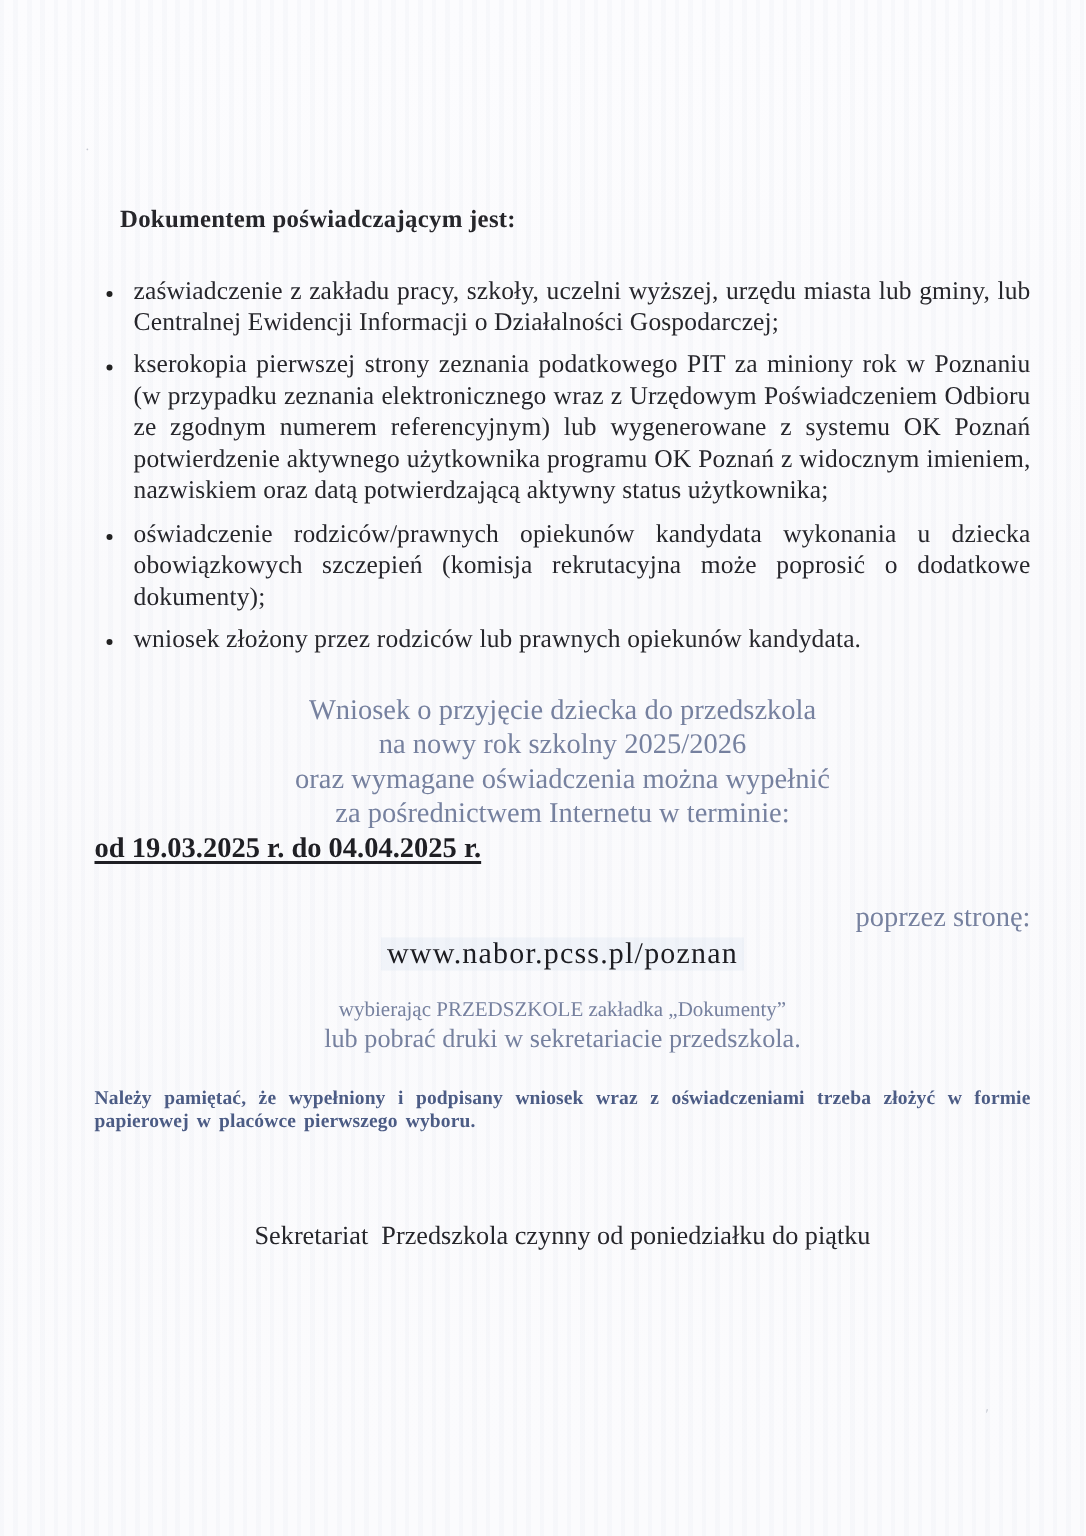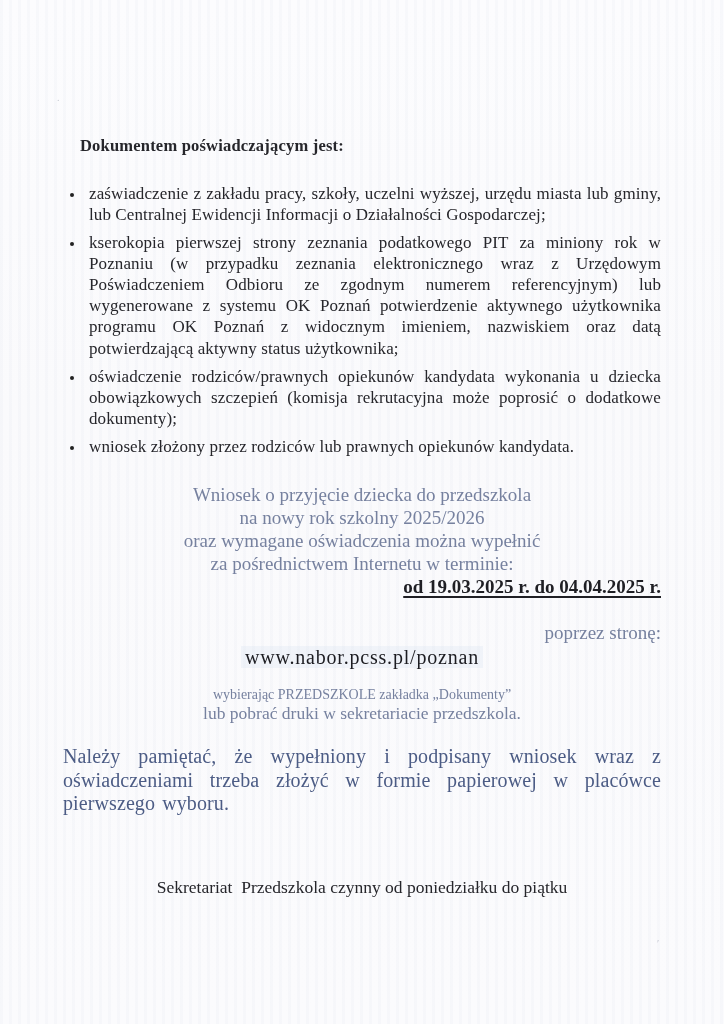--- a/index.html
+++ b/index.html
@@ -32,21 +32,21 @@
   }
   .speck {
     position: absolute;
     color: #9aa0ad;
     font-size: 10px;
     opacity: 0.55;
   }
   .content {
     position: relative;
     box-sizing: border-box;
-    padding: 136px 63px 0 63px;
+    padding: 136px 37px 0 63px;
   }
   .doc-heading {
     font-weight: bold;
     font-size: 16.5px;
     margin: 0 0 27px 17px;
     letter-spacing: 0.2px;
   }
   ul.doc-bullets {
     margin: 0;
     padding: 0 0 0 22px;
@@ -65,21 +65,21 @@
     color: #222;
   }
   .notice {
     margin-top: 26px;
     text-align: center;
     font-size: 19px;
     line-height: 23px;
     color: #76819f;
   }
   .date-line {
-    text-align: right;
+    text-align: left;
     font-size: 19px;
     line-height: 23px;
     font-weight: bold;
     color: #1f1f24;
   }
   .date-line span {
     text-decoration: underline;
     text-decoration-thickness: 2px;
     text-underline-offset: 3px;
   }
@@ -108,22 +108,22 @@
     color: #76819f;
   }
   .site-alt {
     margin-top: 0;
     text-align: center;
     font-size: 17.5px;
     color: #76819f;
   }
   .reminder {
     margin-top: 21px;
-    font-size: 20px;
-    font-weight: normal;
+    font-size: 13px;
+    font-weight: bold;
     line-height: 1.18;
     text-align: justify;
     color: #4c5c85;
     letter-spacing: 0.1px;
     word-spacing: 2px;
   }
   .office-hours {
     margin-top: 17px;
     text-align: center;
     font-size: 17.5px;

